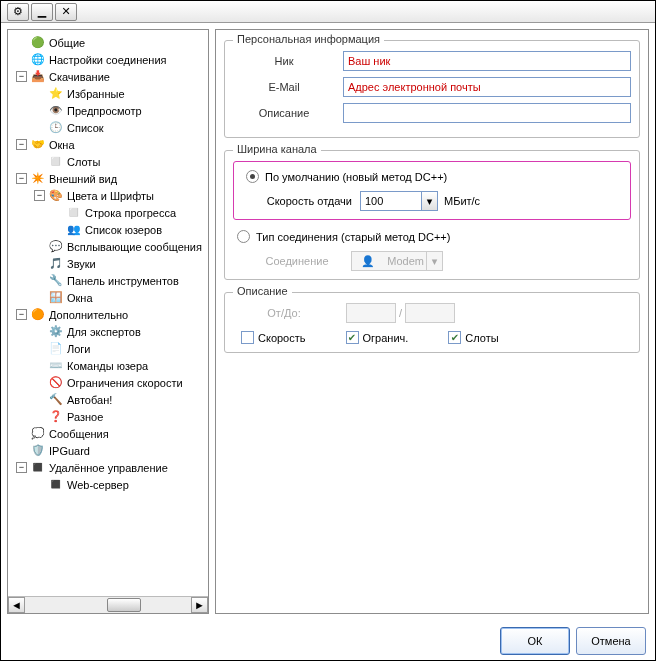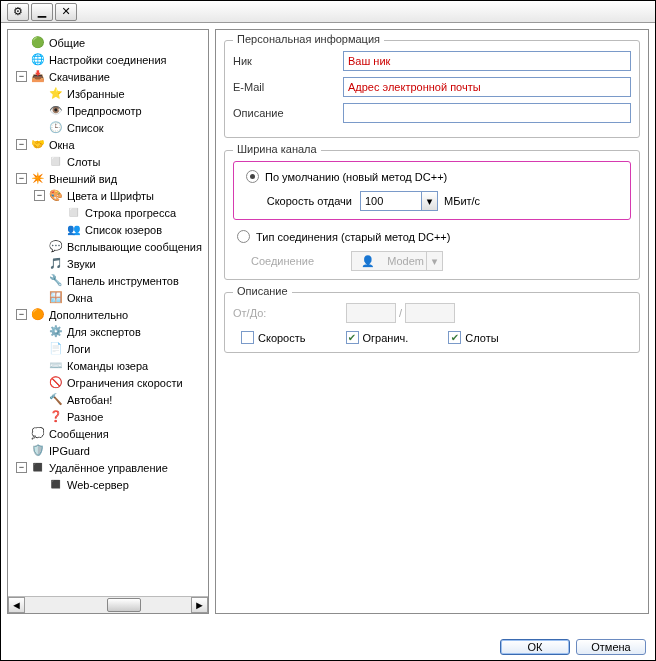--- a/index.html
+++ b/index.html
@@ -16,42 +16,42 @@
 .icon{width:16px;height:16px;margin-right:3px;display:inline-flex;align-items:center;justify-content:center;font-size:11px}
 .tree-scroll{height:17px;display:flex;border-top:1px solid #bbb}
 .sbtn{width:17px;height:16px;border:1px solid #999;background:linear-gradient(#fff,#ddd);display:flex;align-items:center;justify-content:center}
 .strack{flex:1;background:#eee;position:relative}
 .sthumb{position:absolute;left:82px;top:1px;width:34px;height:14px;background:linear-gradient(#fff,#ccc);border:1px solid #888;border-radius:2px}
 .right-panel{flex:1;border:1px solid #8c8c8c;background:#fff;padding:10px 8px;position:relative}
 .fieldset{border:1px solid #bbb;border-radius:3px;margin-bottom:12px;padding:10px 8px 8px;position:relative}
 .fieldset.pink{border:1px solid #d63ab0}
 .legend{position:absolute;top:-8px;left:8px;background:#fff;padding:0 4px;color:#333}
 .form-row{display:flex;align-items:center;margin-bottom:6px}
-.form-label{width:110px;text-align:left;padding-right:8px;color:#333}
+.form-label{width:110px;text-align:center;padding-right:8px;color:#333}
 .form-label.disabled{color:#aaa}
 .text-input{flex:1;height:20px;border:1px solid #7a9ac9;padding:2px 4px;background:#fff}
 .text-input.red{color:#c00}
 .radio{width:13px;height:13px;border:1px solid #888;border-radius:50%;margin-right:6px;display:inline-flex;align-items:center;justify-content:center;background:#fff}
 .radio.checked::after{content:"";width:5px;height:5px;background:#444;border-radius:50%}
 .radio-row{display:flex;align-items:center;padding:2px 4px;margin-bottom:6px}
 .inner-row{display:flex;align-items:center;padding-left:18px;}
 .combo{width:78px;height:20px;border:1px solid #7a9ac9;display:flex;align-items:center;background:#fff}
 .combo span{flex:1;padding:0 4px}
 .combo .cbtn{width:16px;height:18px;border-left:1px solid #7a9ac9;display:flex;align-items:center;justify-content:center;background:linear-gradient(#fff,#e0e0e0)}
 .conn-row{display:flex;align-items:center;padding-left:18px}
 .conn-combo{width:92px;height:20px;border:1px solid #ccc;display:flex;align-items:center;background:#f5f5f5;color:#aaa}
 .conn-combo .ic{width:16px;display:flex;justify-content:center}
 .conn-combo span{flex:1;padding:0 2px}
 .conn-combo .cbtn{width:16px;height:18px;border-left:1px solid #ccc;display:flex;align-items:center;justify-content:center}
 .small-input{width:50px;height:20px;border:1px solid #ccc;background:#f5f5f5;margin:0 3px}
 .checkbox{width:13px;height:13px;border:1px solid #7a9ac9;margin-right:4px;display:inline-flex;align-items:center;justify-content:center;background:#fff;font-size:10px;color:#3a7a3a}
 .check-row{display:flex;align-items:center;gap:40px;padding-left:8px;margin-top:8px}
 .check-item{display:flex;align-items:center}
 .footer{position:absolute;bottom:6px;right:10px;display:flex;gap:6px}
-.btn{min-width:70px;height:16px;border:1px solid #6a8ac0;background:linear-gradient(#fff,#e3ecf8);border-radius:3px;display:flex;align-items:center;justify-content:center;cursor:pointer}
+.btn{min-width:70px;height:28px;border:1px solid #6a8ac0;background:linear-gradient(#fff,#e3ecf8);border-radius:3px;display:flex;align-items:center;justify-content:center;cursor:pointer}
 .btn.default{border:1px solid #3a6ab0;box-shadow:0 0 0 1px #9cc0f0 inset}
 </style>
 </head>
 <body>
 
 <div class="titlebar">
   <div class="tbtn">⚙</div>
   <div class="tbtn">▁</div>
   <div class="tbtn">✕</div>
 </div>

